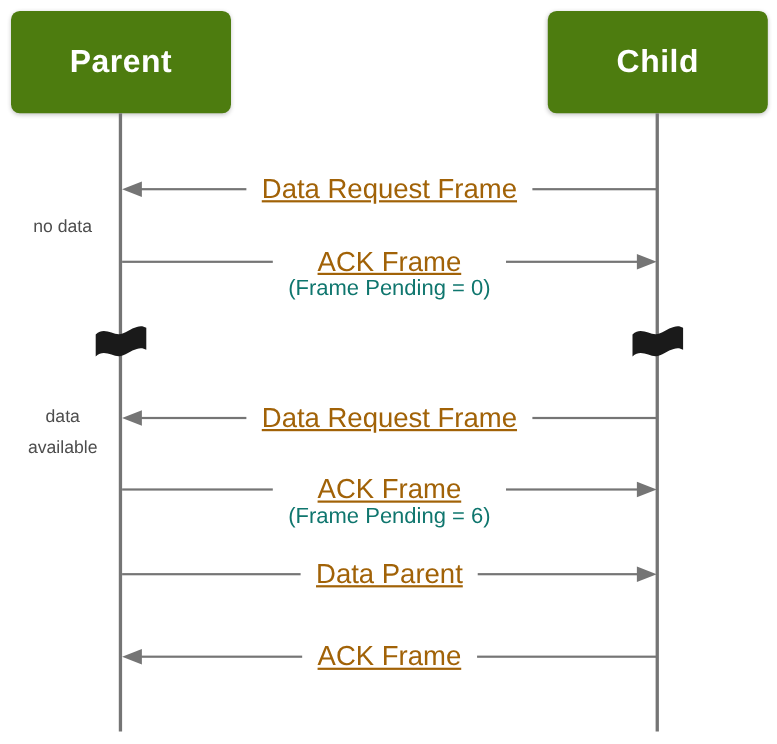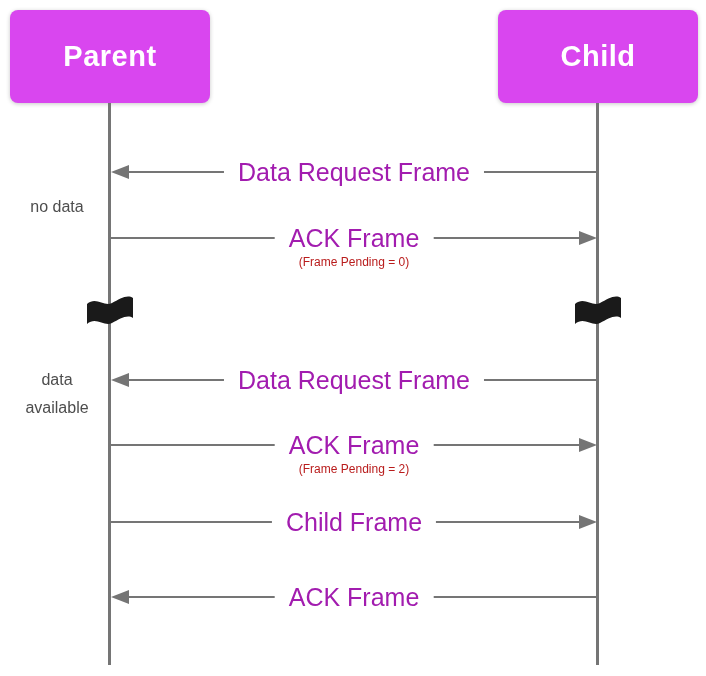--- a/index.html
+++ b/index.html
@@ -6,21 +6,21 @@
   .canvas{
     position:relative;
     width:706px;height:676px;
     background:#ffffff;
     font-family:"Liberation Sans", sans-serif;
     overflow:hidden;
   }
   
   .actor{
     position:absolute;top:10px;width:200px;height:93px;
-    background:#d946ef;border-radius:8px;
+    background:#4d7c0f;border-radius:8px;
     box-shadow:0 1px 4px rgba(0,0,0,0.22);
     display:flex;align-items:center;justify-content:center;
     color:#ffffff;font-size:29px;font-weight:bold;letter-spacing:.5px;
   }
   .actor.parent{left:10px;}
   .actor.child{left:498px;}
   
   .lifeline{
     position:absolute;top:103px;width:3px;height:562px;
     background:#757575;
@@ -41,24 +41,24 @@
     border-top:7px solid transparent;
     border-bottom:7px solid transparent;
   }
   .msg.to-parent .arrowhead{left:0;border-right:18px solid #757575;}
   .msg.to-child  .arrowhead{right:0;border-left:18px solid #757575;}
   .msg-label{
     position:absolute;left:50%;top:-13px;transform:translateX(-50%);
     background:#ffffff;padding:0 14px;text-align:center;white-space:nowrap;
   }
   .msg-label .main{
-    font-size:25px;line-height:28px;color:#a21caf;
+    font-size:25px;line-height:28px;color:#a16207;text-decoration:underline;
   }
   .msg-label .sub{
-    font-size:12px;line-height:20px;color:#b91c1c;margin-top:0px;
+    font-size:20px;line-height:20px;color:#0f766e;margin-top:0px;
   }
   
   .side-note{
     position:absolute;left:5px;width:104px;text-align:center;
     font-size:16px;line-height:28px;color:#4D4D4D;
   }
   .side-note.note1{top:193px;}
   .side-note.note2{top:366px;}
   
   .flag{
@@ -121,29 +121,29 @@
   <div class="side-note note2">
     <span style="white-space:pre-line">data
 available</span>
   </div>
 
   <div class="msg to-child" style="top:444px">
     <div class="arrowhead"></div>
     <div class="line"></div>
     <div class="msg-label">
       <div class="main">ACK Frame</div>
-      <div class="sub">(Frame Pending = 2)</div>
+      <div class="sub">(Frame Pending = 6)</div>
     </div>
   </div>
 
   <div class="msg to-child" style="top:521px">
     <div class="arrowhead"></div>
     <div class="line"></div>
     <div class="msg-label">
-      <div class="main">Child Frame</div>
+      <div class="main">Data Parent</div>
     </div>
   </div>
 
   <div class="msg to-parent" style="top:596px">
     <div class="arrowhead"></div>
     <div class="line"></div>
     <div class="msg-label">
       <div class="main">ACK Frame</div>
     </div>
   </div>

